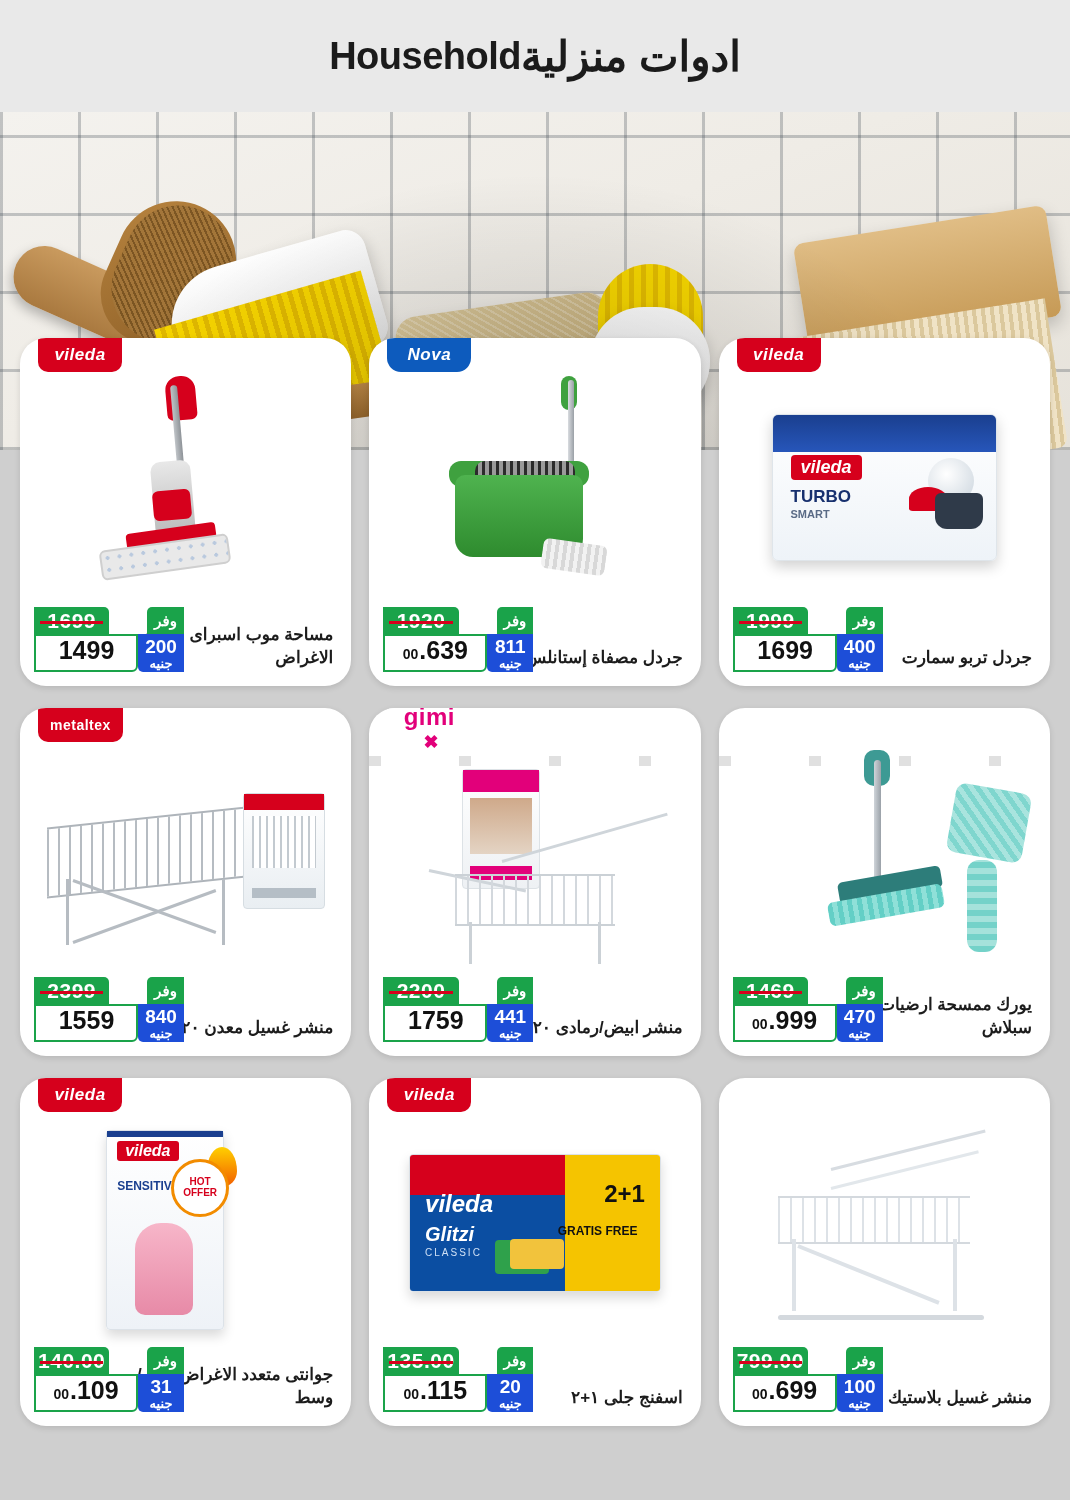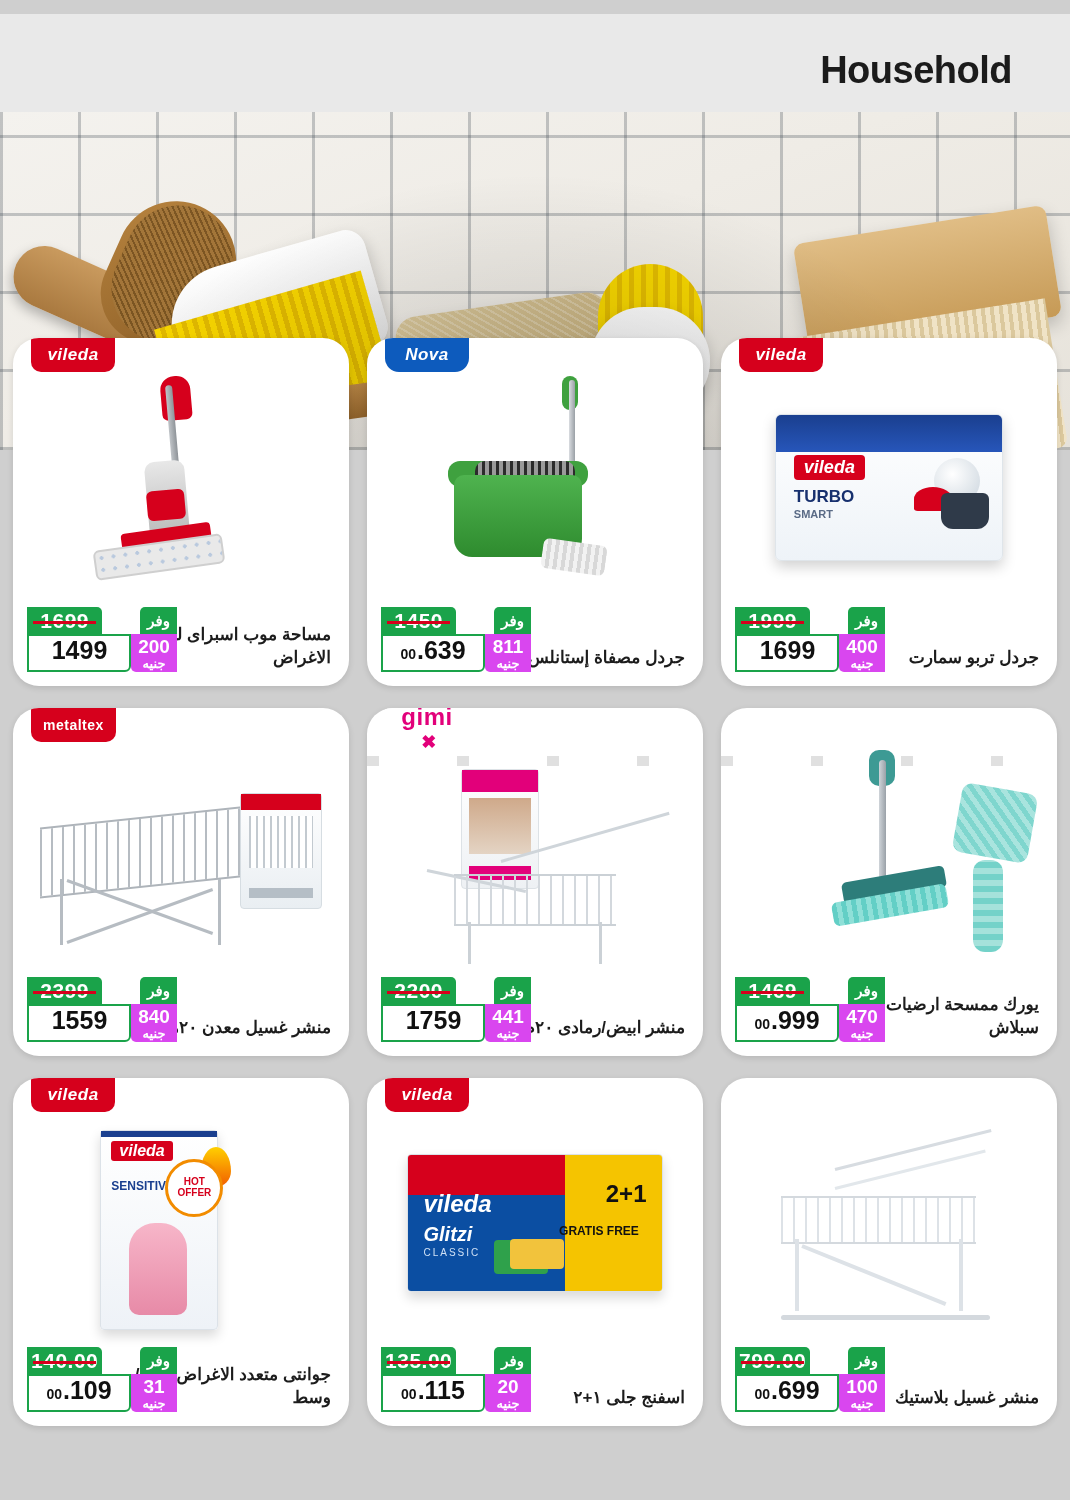--- a/index.html
+++ b/index.html
@@ -14,23 +14,22 @@
     position: relative;
     width: 1070px; height: 1500px;
     background: #cfcfcf;
   }
 
   
   .header {
     position: absolute; top: 0; left: 0;
     width: 1070px; height: 112px;
     background: #e9e9e9;
-    display: flex; align-items: center; justify-content: flex-end;
+    display: flex; align-items: center; justify-content: center;
     padding: 4px 58px;
-    margin-top: 14px;
   }
   .header-title-en {
     font-size: 38px; font-weight: bold; color: #1b1b1b;
     letter-spacing: -0.5px;
   }
   .header-title-ar {
     font-size: 42px; font-weight: bold; color: #1b1b1b;
     direction: rtl;
   }
 
@@ -137,21 +136,21 @@
     width: 250px; height: 150px;
     transform: rotate(-9deg);
     background: repeating-linear-gradient(92deg,#f0e3c6 0 5px,#dbc89d 5px 9px);
     border-radius: 0 0 10px 10px;
   }
 
   
   .grid {
     position: absolute; top: 338px; left: 0;
     width: 1070px;
-    padding: 0 13px;
+    padding: 0 20px;
     display: grid;
     grid-template-columns: repeat(3, 1fr);
     gap: 22px 18px;
   }
   .card {
     position: relative;
     background: #fff;
     border-radius: 26px;
     height: 348px;
     box-shadow: 0 2px 6px rgba(0,0,0,.12);
@@ -218,21 +217,21 @@
     letter-spacing: .5px;
   }
   .old-price .strike {
     position: absolute; left: 8%; right: 8%; top: 52%;
     height: 2.5px; background: #d6001c;
   }
   .new-row {
     display: flex; align-items: stretch; height: 38px; direction: rtl;
   }
   .save-amt {
-    background: #d946ef; color: #fff;
+    background: #1d4ed8; color: #fff;
     width: 46px;
     display: flex; flex-direction: column; align-items: center; justify-content: center;
     border-radius: 0 0 0 5px;
     line-height: 1;
   }
   .save-amt .num { font-size: 19px; font-weight: bold; }
   .save-amt .unit { font-size: 13px; font-weight: bold; margin-top: 1px; }
   .new-price {
     flex: 1; background: #fff;
     border: 2px solid #1aa34a;
@@ -374,20 +373,21 @@
   .dot-line{position:absolute;top:20px;left:0;right:0;height:10px;
     background:repeating-linear-gradient(90deg, rgba(0,0,0,.12) 0 12px, transparent 12px 90px);}
 </style>
 </head>
 <body>
 
 <div class="page">
 
   <div class="header">
     <div class="header-title-en">Household</div>
+    <div class="header-title-ar">ادوات منزلية</div>
   </div>
 
   <div class="hero">
     <div class="hero-cloth"></div>
     <div class="brush-wood-handle"></div>
     <div class="brush-wood-head"></div>
     <div class="brush-wood-bristles"></div>
     <div class="brush-yellow-head"></div>
     <div class="brush-yellow-bristles"></div>
     <div class="sponge-handle"></div>
@@ -445,21 +445,21 @@
           <div class="bk-basket"></div>
           <div class="bk-body"></div>
           <div class="bk-mop"></div>
         </div>
       </div>
       <div class="caption">جردل مصفاة إستانلس</div>
       <div class="price-block">
         <div class="old-row">
           <div class="save-word">وفر</div>
           <div class="old-price">
-            <span>1450</span>
+            <span>1920</span>
             <span class="strike"></span>
           </div>
         </div>
         <div class="new-row">
           <div class="save-amt">
             <span class="num">811</span>
             <span class="unit">جنيه</span>
           </div>
           <div class="new-price">
             <span class="int">639.</span>

